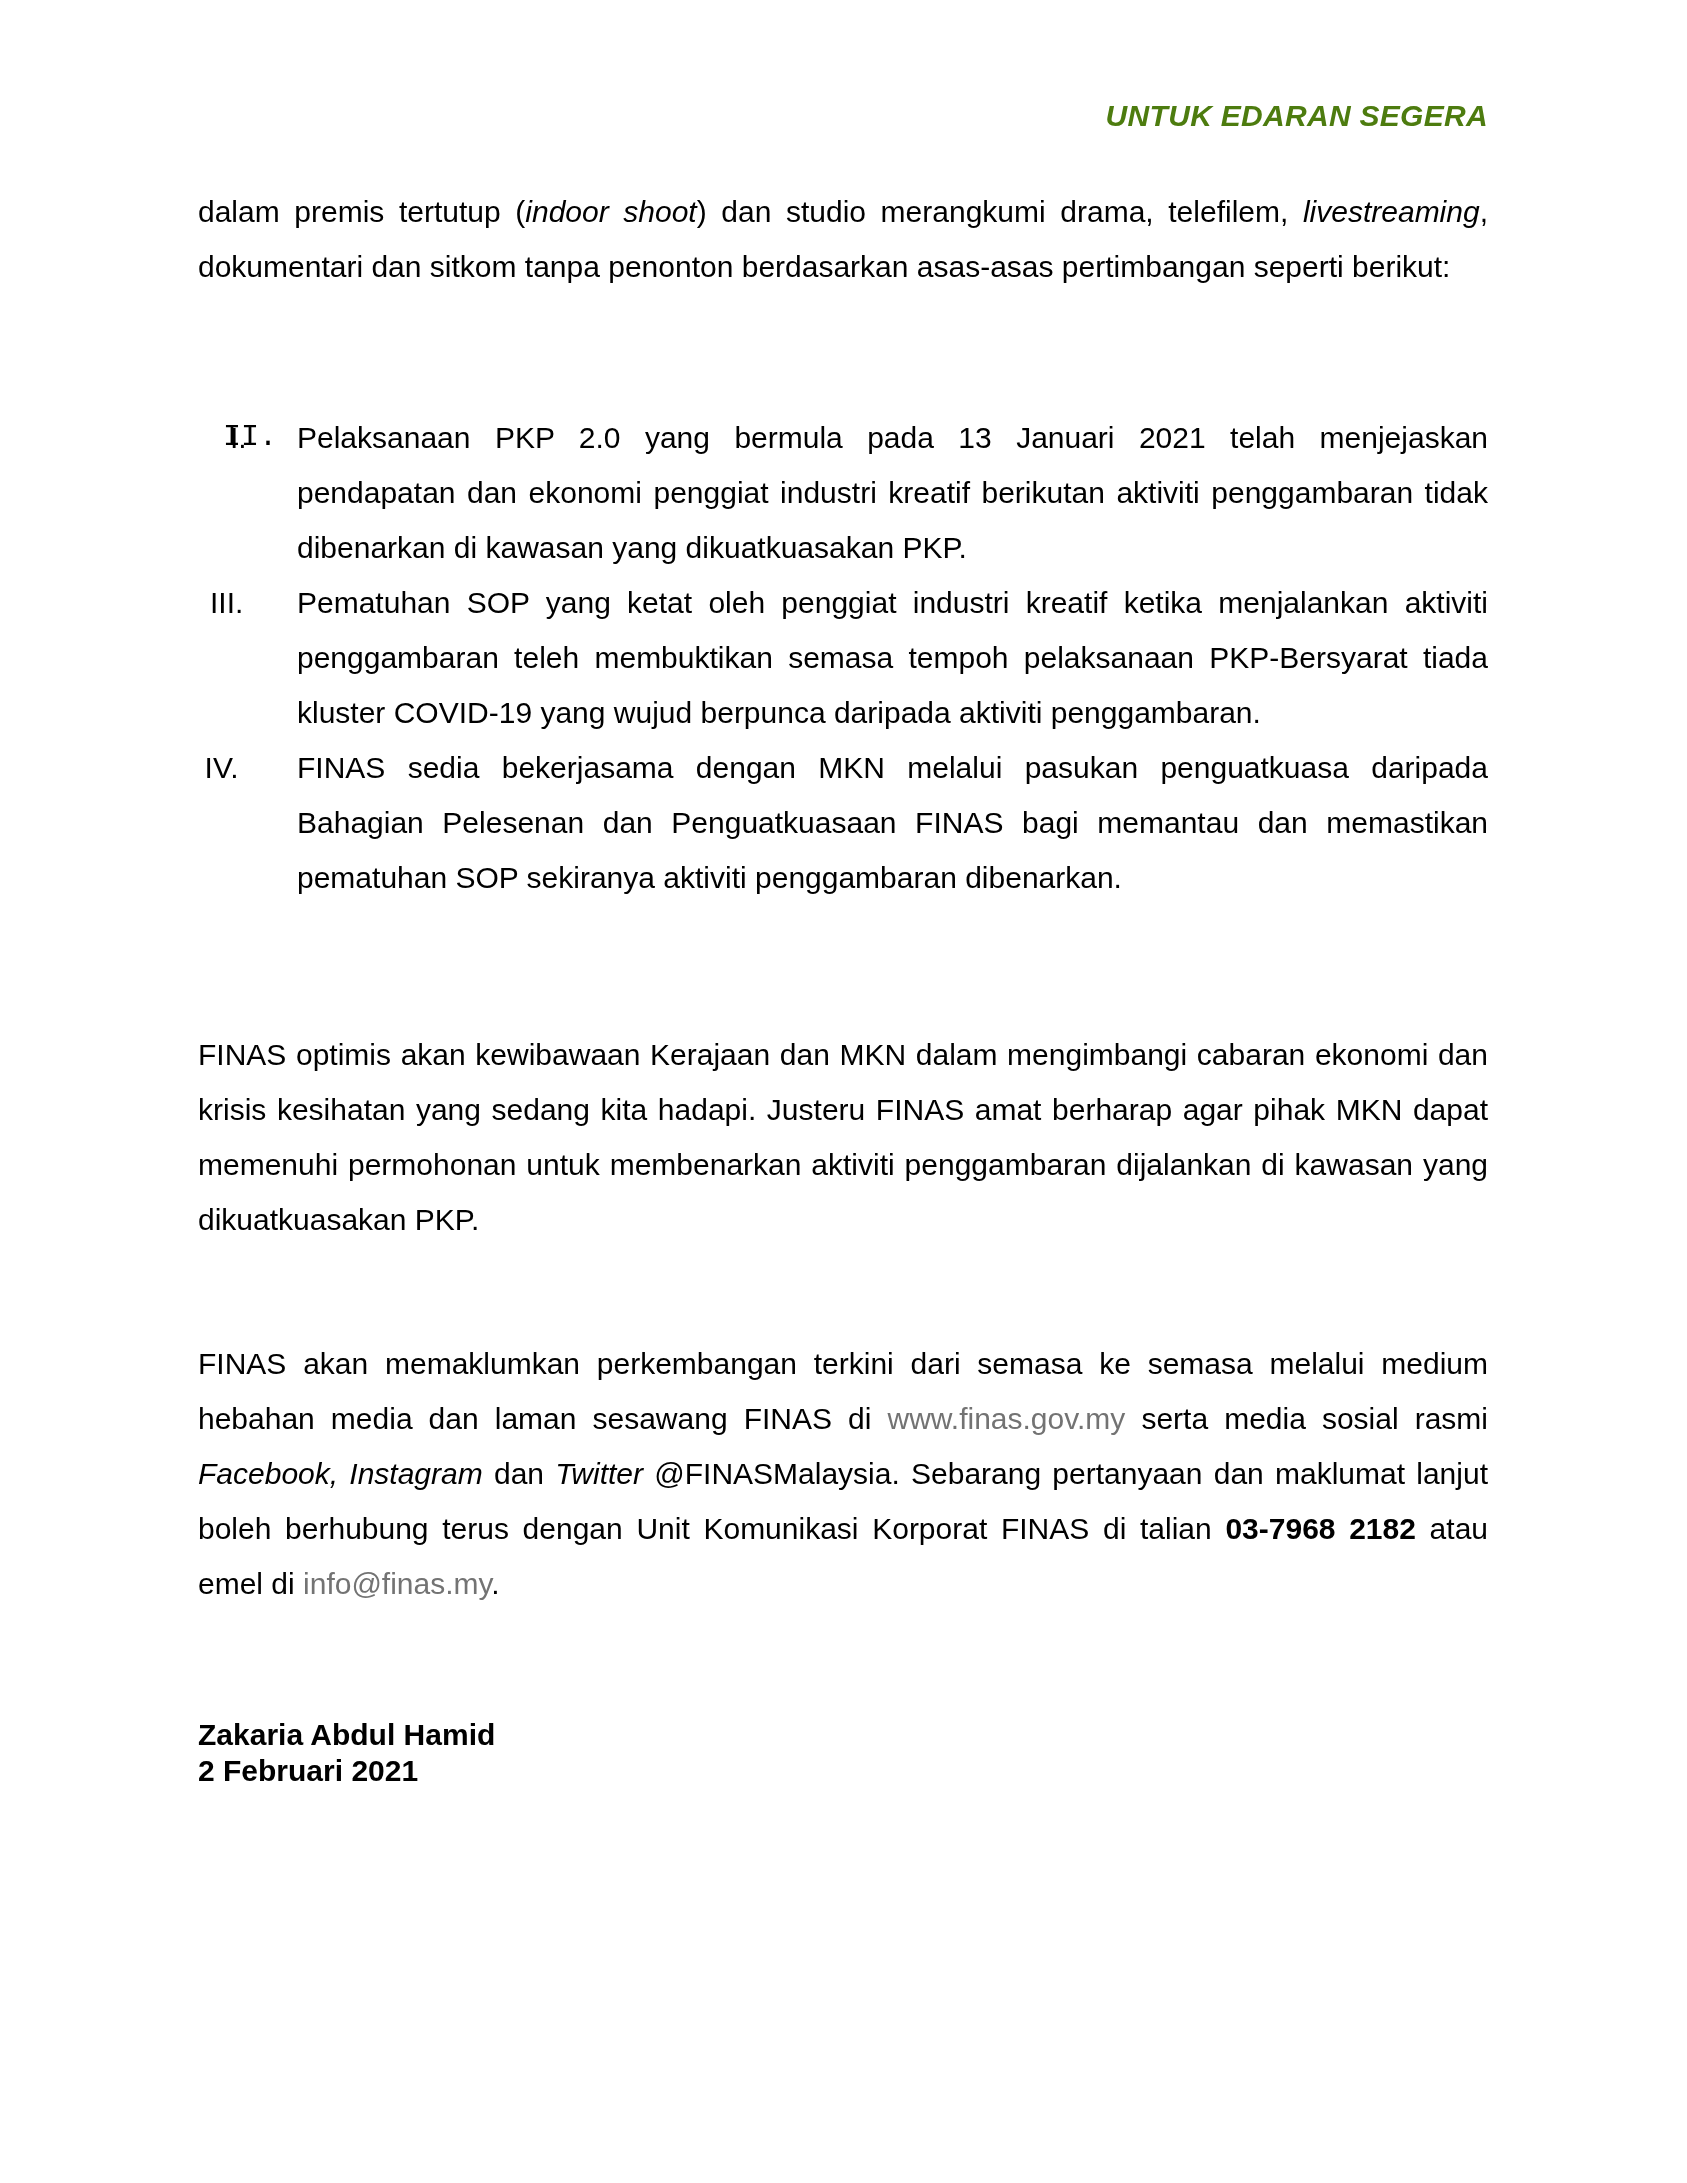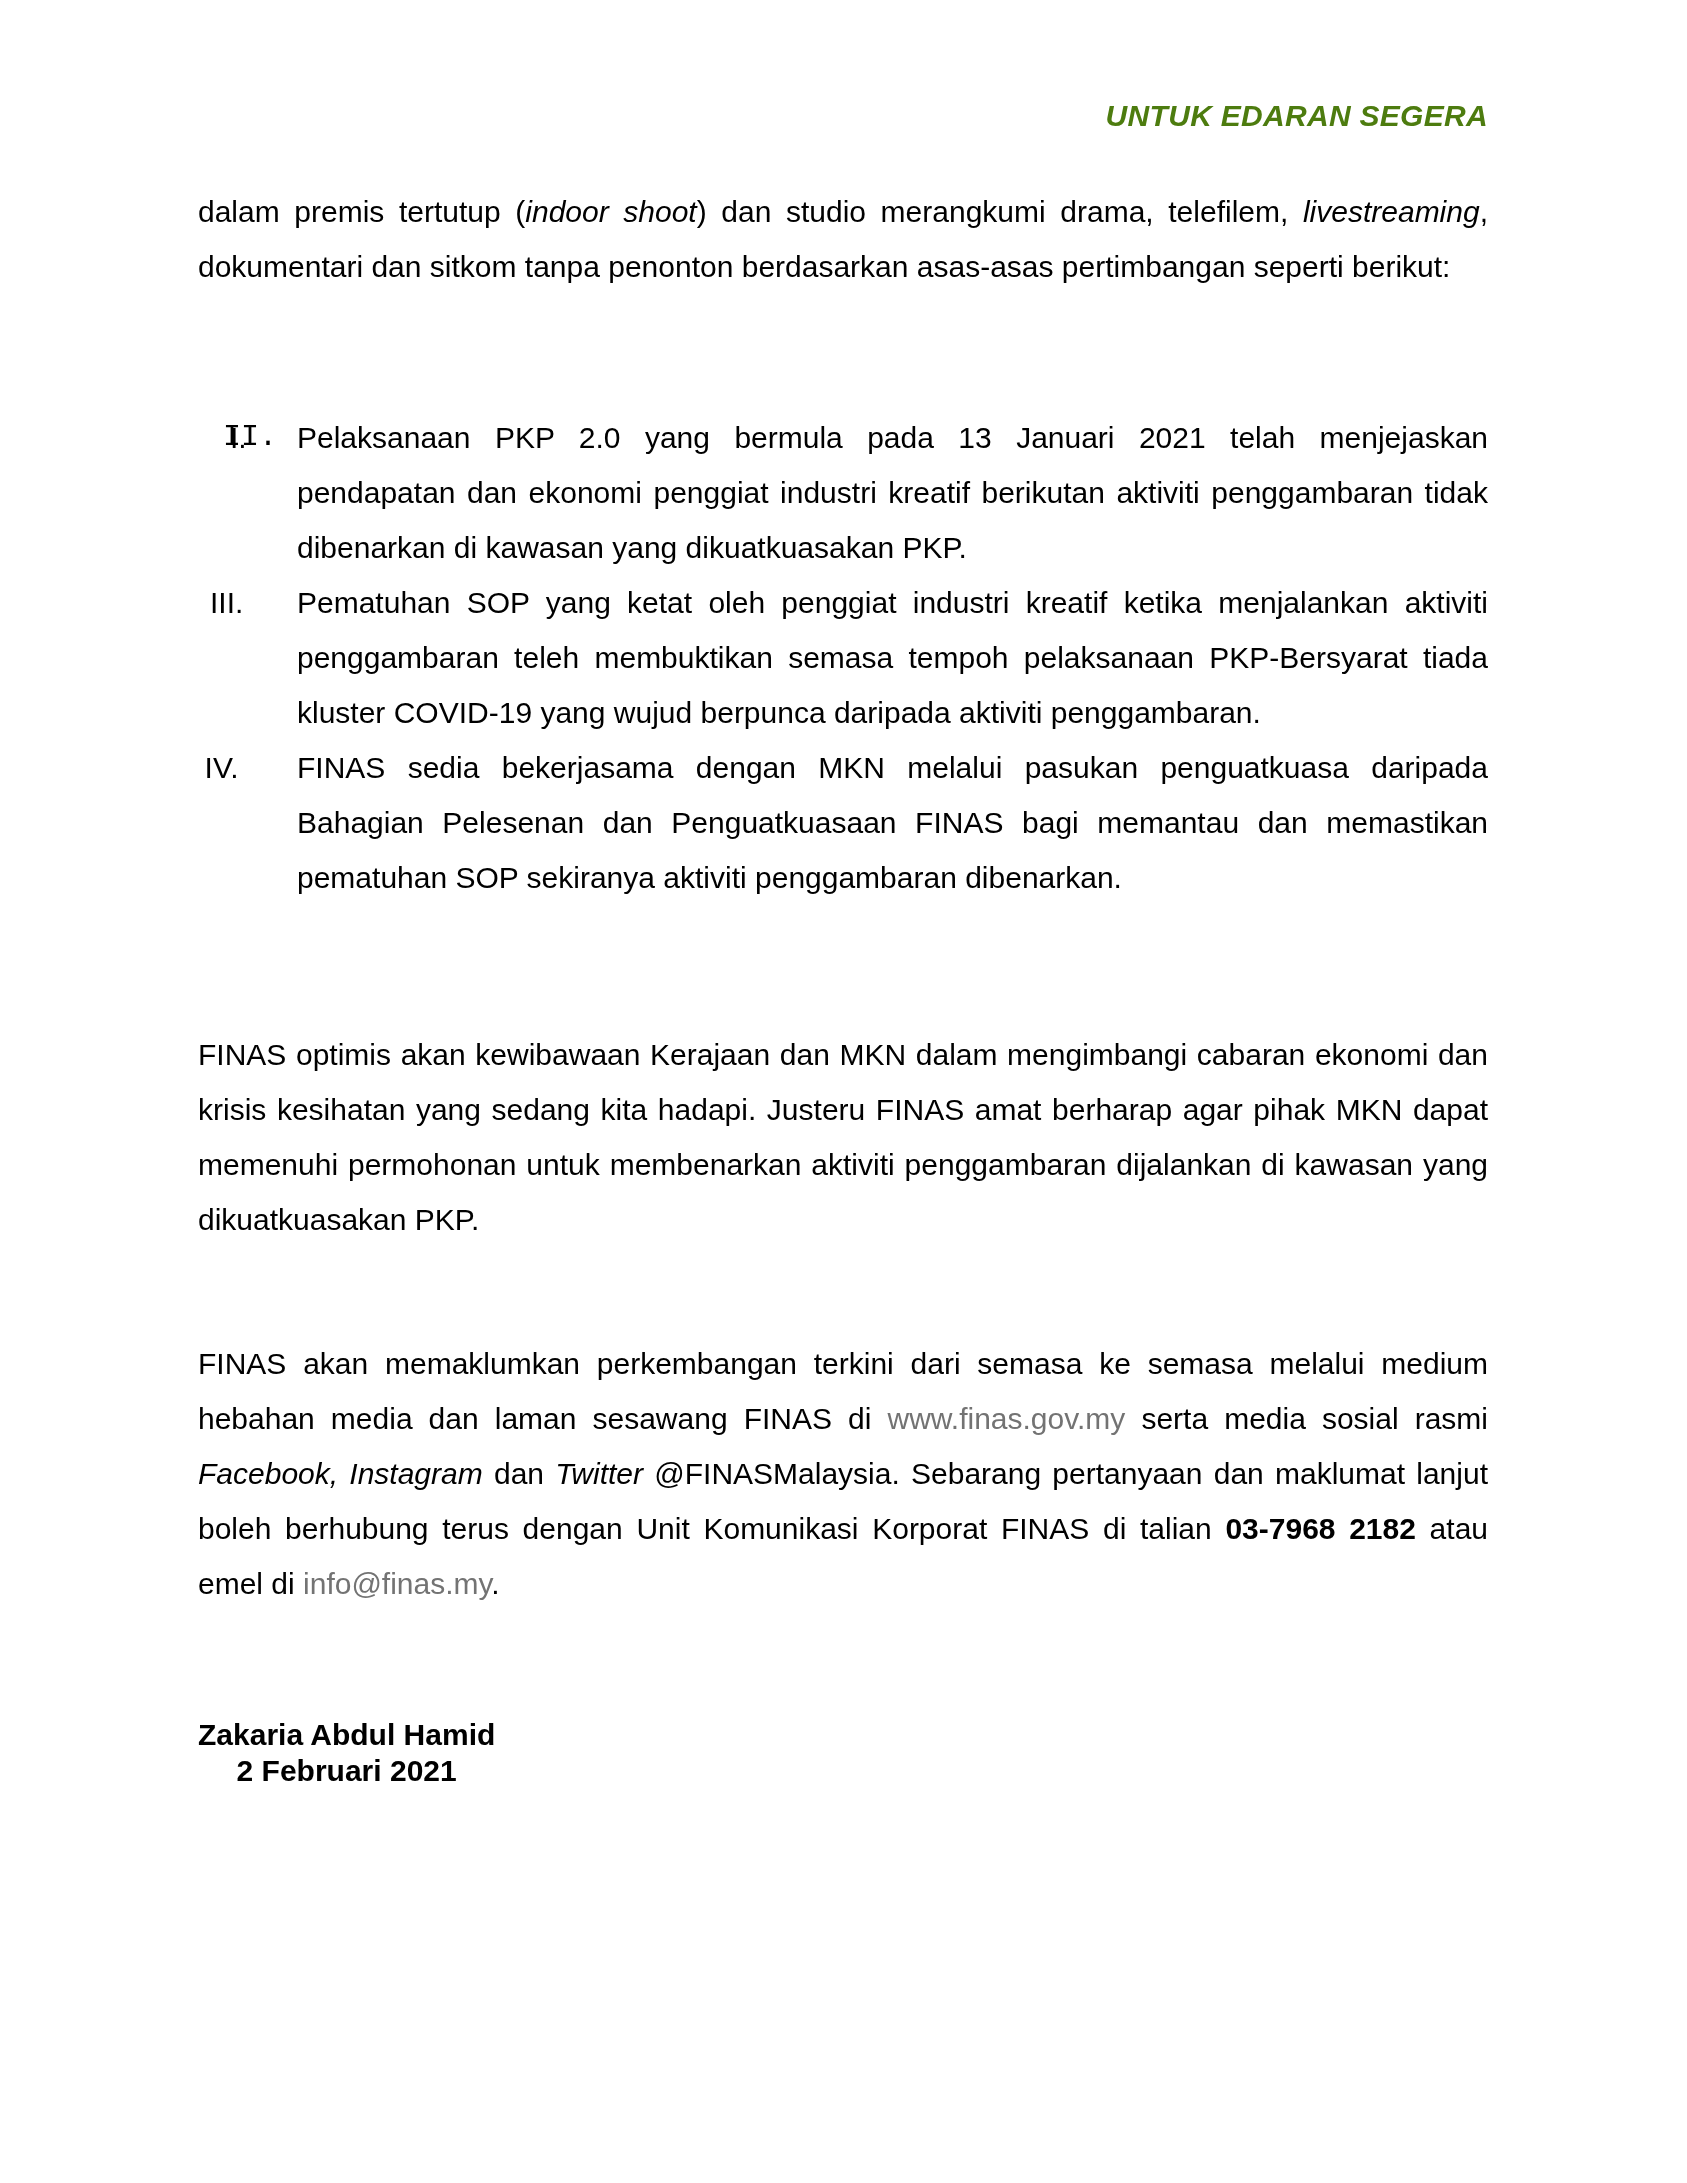--- a/index.html
+++ b/index.html
@@ -12,21 +12,21 @@
           text-align: justify; }
   .para.last-left { text-align-last: left; }
   .list { position: absolute; left: 0; top: 410px; width: 1290px; margin: 0; padding: 0; list-style: none; }
   .list li { position: relative; padding-left: 99px; font-size: 30px; line-height: 55px;
              text-align: justify; }
   .list .num { position: absolute; left: 0; width: 50px; text-align: right; }
   .list .num { text-align: left; }
   .n1 { left: 32px !important; } .n2 { left: 25px !important; font-family: Liberation Mono, monospace; } .n3 { left: 12px !important; } .n4 { left: 6.6px !important; }
   a.link { color: #737373; text-underline-offset: 4px; text-decoration-thickness: 2px; }
   .sig { position: absolute; left: 0; top: 1717px; font-size: 30px; font-weight: bold; line-height: 36px; }
-  .sig div { white-space: nowrap; text-align: center; }
+  .sig div { white-space: nowrap; }
   em { font-style: italic; }
   b { font-weight: bold; }
 </style>
 </head>
 <body>
 
 <div class="page">
 
   <div class="header">UNTUK EDARAN SEGERA</div>
 

